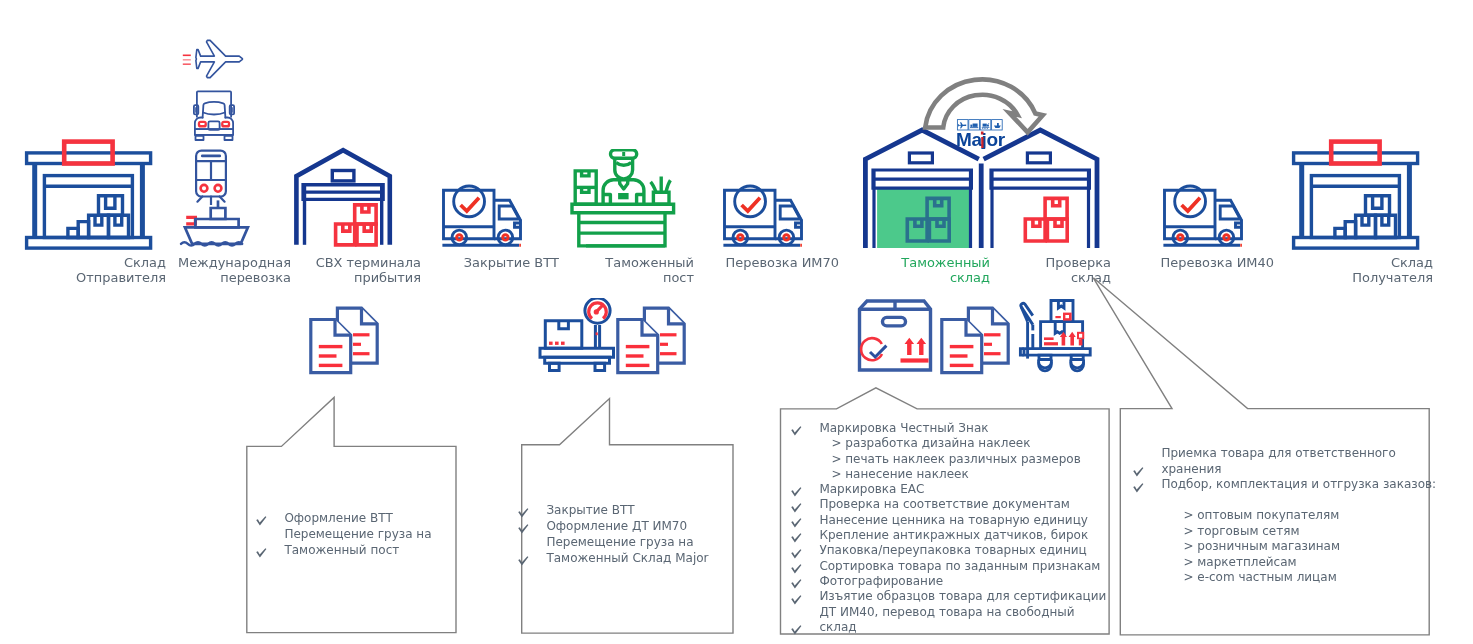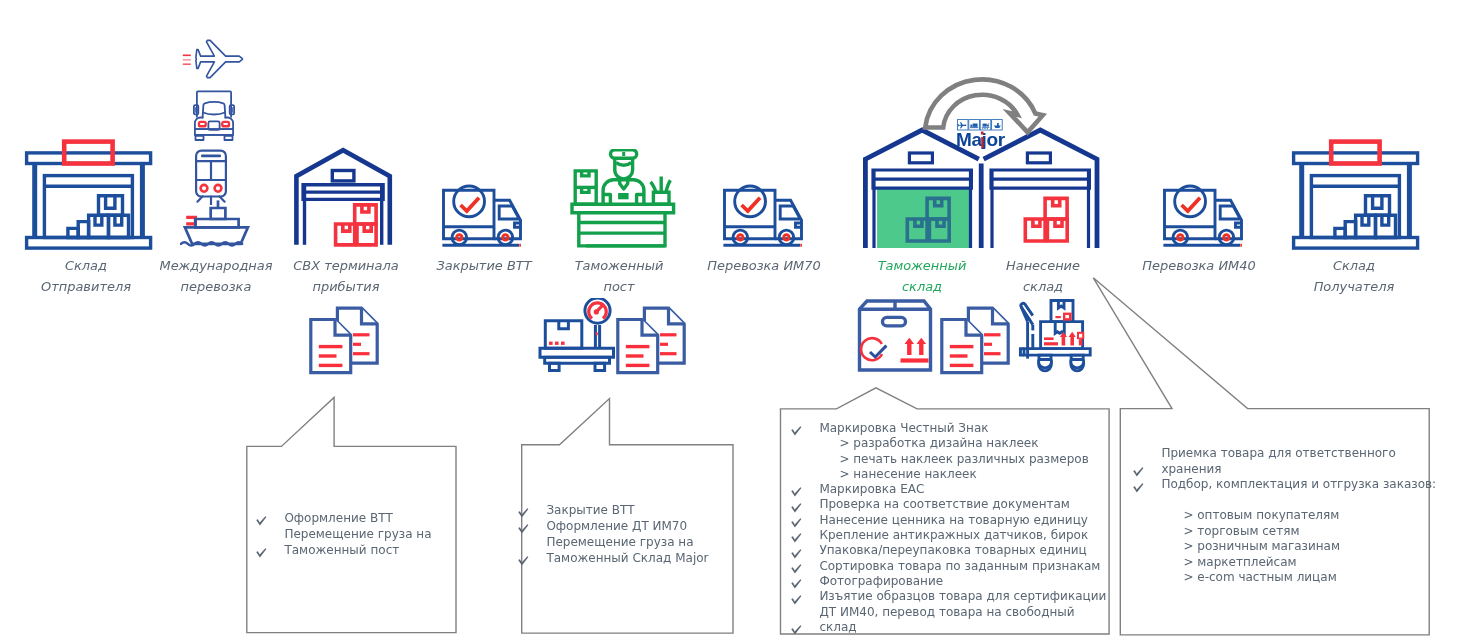--- a/index.html
+++ b/index.html
@@ -1,25 +1,25 @@
 <!DOCTYPE html>
 <html><head>
 <meta charset="utf-8">
 <style>
   html,body{margin:0;padding:0;background:#fff;}
   body{width:1473px;height:644px;font-family:"DejaVu Sans",sans-serif;overflow:hidden;}
   #stage{position:relative;width:1473px;height:644px;background:#fff;}
   .node{position:absolute;}
-  .lbl{position:absolute;text-align:center;color:#5a6673;font-size:12.95px;line-height:21px;white-space:pre-line;font-style:italic;}
+  .lbl{position:absolute;text-align:right;color:#5a6673;font-size:12.95px;line-height:15px;white-space:pre-line;}
   .lbl.green{color:#22a75d;}
   .callout{position:absolute;}
   .co-body{position:absolute;}
   .co-row{display:flex;align-items:flex-end;color:#5a6673;font-size:12px;line-height:16.1px;white-space:pre-line;}
   .ck{width:28.4px;flex:0 0 28.4px;line-height:16.1px;padding-top:3.7px;box-sizing:border-box;}
-  .subtext{margin-left:20px;}
+  .subtext{margin-left:12px;}
   .tight .co-row{line-height:15.3px;}
   .tight .ck{line-height:15.3px;padding-top:3.2px;}
   .tight2 .co-row{line-height:15.5px;}
   .tight2 .ck{line-height:15.5px;padding-top:3.3px;}
   .subtext2{margin-left:22px;}
   svg{display:block;}
 </style>
 </head>
 <body>
 
@@ -273,21 +273,21 @@
         <path d="M74.7 72.4 v 7.3 h 7.0 v -7.3"></path>
         <path d="M47.3 93.0 h 19.8 v 22.0 H 47.3 z"></path>
         <path d="M54.9 93.0 v 7.3 h 7.0 v -7.3"></path>
         <path d="M69.4 93.0 h 19.8 v 22.0 H 69.4 z"></path>
         <path d="M77.0 93.0 v 7.3 h 7.0 v -7.3"></path>
       </g>
     </svg>
   </div>
   <div class="lbl green" style="left:854px;top:255px;width:136px;">Таможенный
 склад</div>
-  <div class="lbl" style="left:975px;top:255px;width:136px;">Нанесение
+  <div class="lbl" style="left:975px;top:255px;width:136px;">Проверка
 склад</div>
 
   <div class="node" style="left:305px;top:303px;">
     <svg viewBox="0 0 80 74" width="80" height="74">
       <g fill="#fff" stroke="#3a5ca3" stroke-width="3.2" stroke-linejoin="miter">
         <path d="M32.4 5.2 H 56.5 L 72.2 20.9 V 60.2 H 32.4 z"></path>
         <path d="M56.5 5.2 V 20.9 H 72.2"></path>
       </g>
       <g stroke="#fa2f3b" stroke-width="3.2" stroke-linecap="butt">
         <path d="M48.0 31.8 H 64.5"></path>

